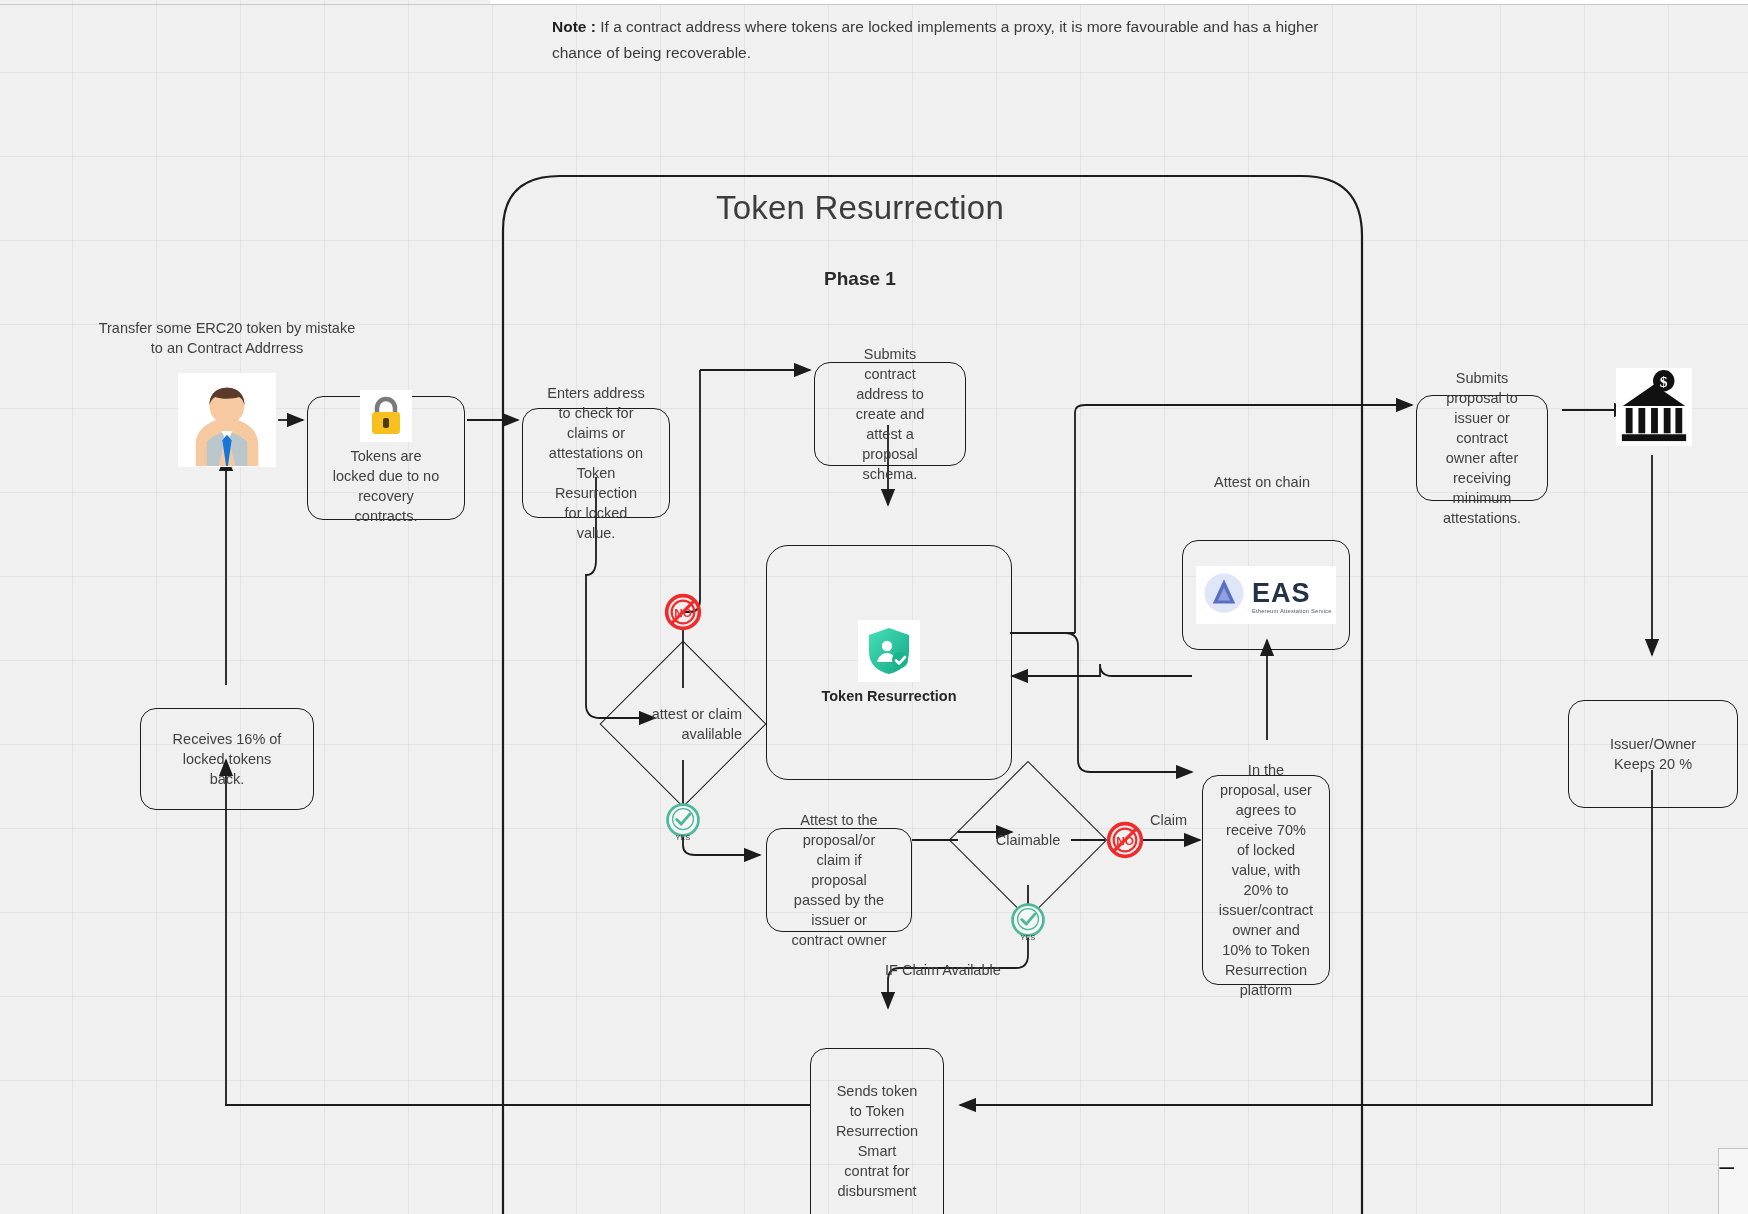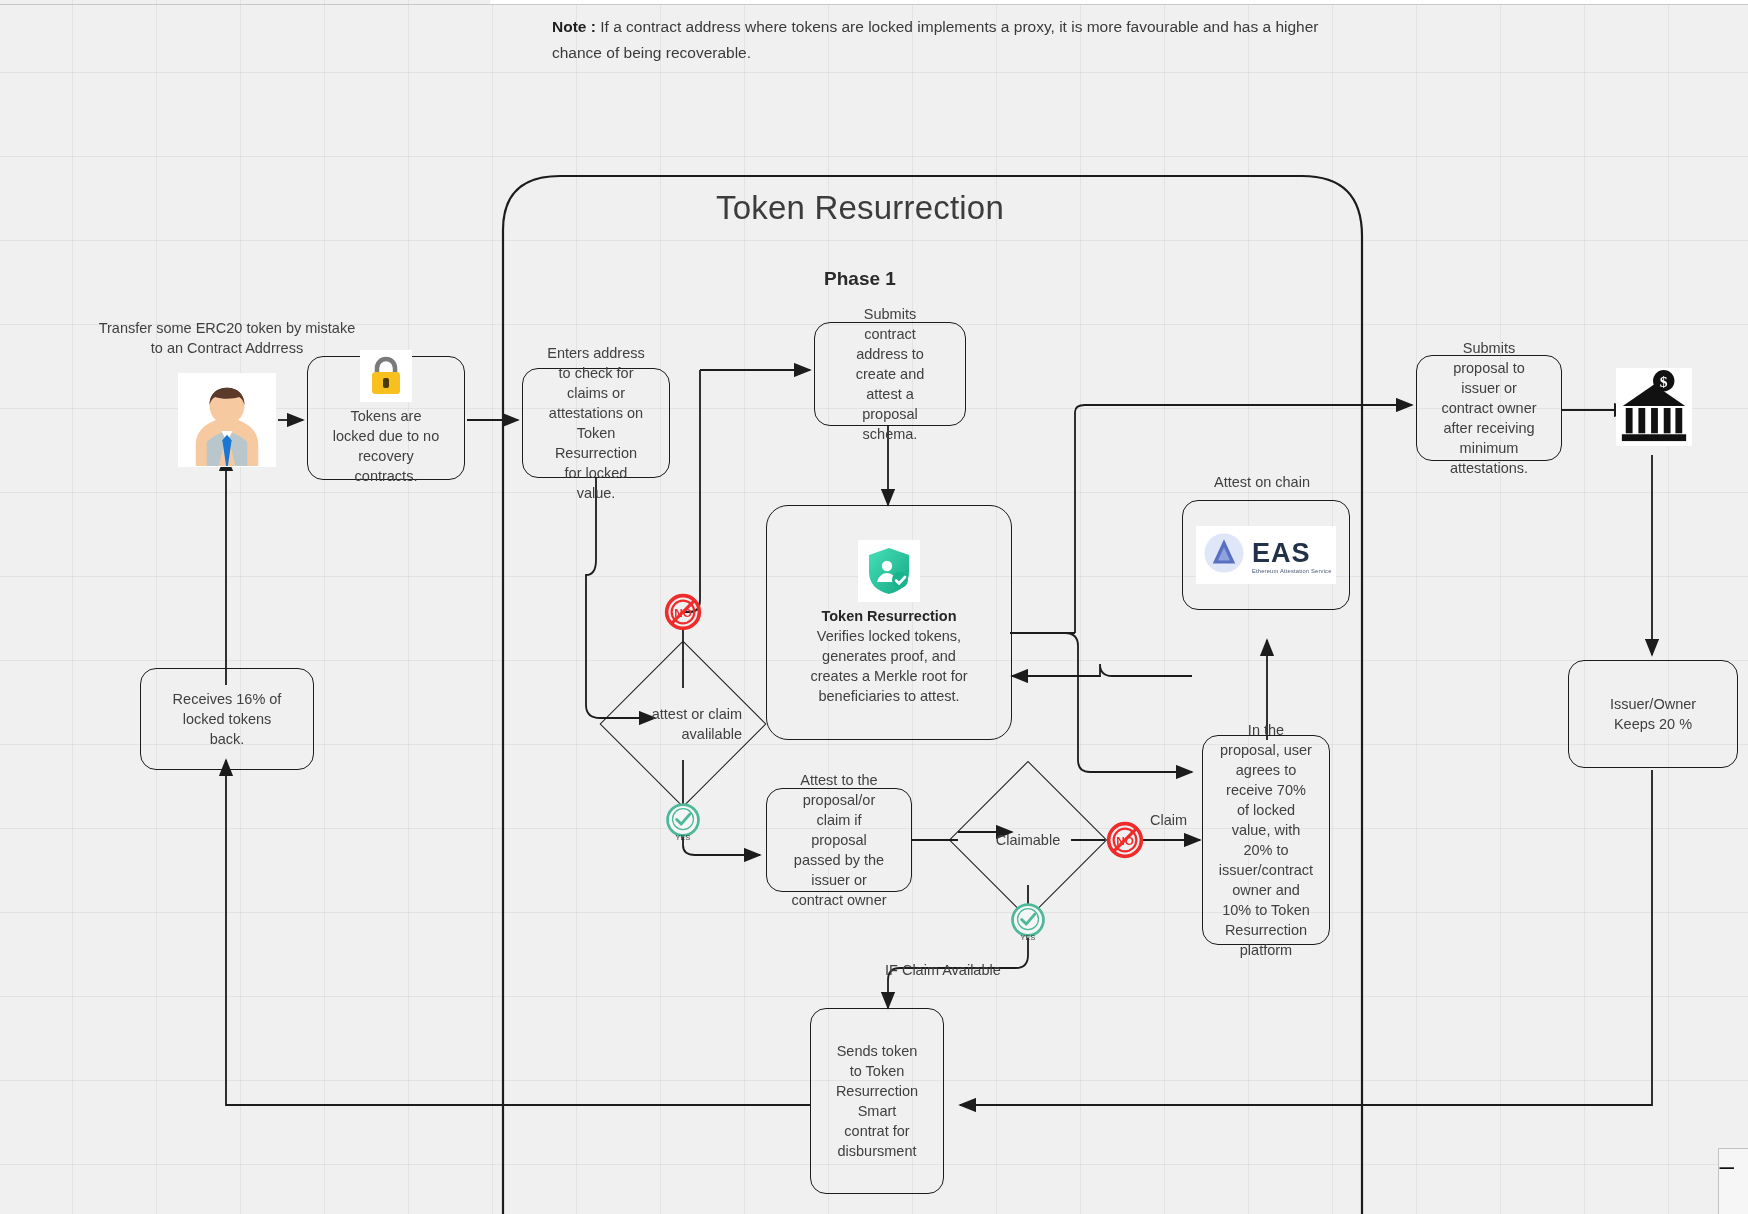--- a/index.html
+++ b/index.html
@@ -39,20 +39,21 @@
 
   .node{
     position:absolute;
     box-sizing:border-box;
     border:1.8px solid #1c1c1c;
     background:transparent;
     display:flex;align-items:center;justify-content:center;
     text-align:center;
     font-size:14.5px;line-height:20px;color:#404040;
     padding:6px 24px;
+    margin-top:40px;
   }
   .r-lg{border-radius:16px;}
   .r-xl{border-radius:22px;}
 
   .diamond{
     position:absolute;
     display:flex;align-items:center;justify-content:center;
     text-align:center;font-size:14.5px;line-height:20px;color:#404040;
   }
   .diamond .dshape{
@@ -218,21 +219,20 @@
         </linearGradient>
       </defs>
       <path d="M24 2 L44 9v17c0 12-8 19-20 22C12 45 4 38 4 26V9z" fill="url(#tg)"></path>
       <circle cx="22" cy="20" r="5.2" fill="#ffffff"></circle>
       <path d="M12 36c1.5-6 6-9 10-9s8.5 3 10 9z" fill="#ffffff"></path>
       <circle cx="35" cy="34" r="8" fill="#18b48d"></circle>
       <path d="M31 34.5l3 3 6-6.5" fill="none" stroke="#fff" stroke-width="2.6" stroke-linecap="round" stroke-linejoin="round"></path>
     </svg>
   </div>
   <div class="node-title">Token Resurrection</div>
-  <div class="node-desc" style="padding:0 14px;">Verifies locked tokens, generates proof, and creates a Merkle root for beneficiaries to attest.</div>
 </div>
 
 <div class="diamond" style="left:624px;top:665px;width:118px;height:118px;text-align:right;">
   <div class="dshape"></div>
   <div class="dtext">attest or claim avalilable</div>
 </div>
 
 <div class="badge" style="left:663px;top:592px;">
   <svg viewBox="0 0 44 44">
     <circle cx="22" cy="22" r="18" fill="none" stroke="#ef2b2b" stroke-width="4"></circle>
@@ -292,21 +292,21 @@
       <rect width="150" height="56" fill="#ffffff"></rect>
       <circle cx="30" cy="26" r="21" fill="#dfe6f8"></circle>
       <path d="M30 11 L42 37 H18 Z" fill="#5a6fc0"></path>
       <path d="M30 20 L36.5 34 H23.5 Z" fill="#8fa2e0"></path>
       <text x="60" y="36" font-family="Liberation Sans, sans-serif" font-size="29" font-weight="bold" fill="#223349" letter-spacing="1">EAS</text>
       <text x="60" y="47" font-family="Liberation Sans, sans-serif" font-size="6.2" fill="#4a5a74" letter-spacing="0.2">Ethereum Attestation Service</text>
     </svg>
   </div>
 </div>
 
-<div class="node r-lg" style="left:1416px;top:355px;width:146px;height:106px;">
+<div class="node r-lg" style="left:1416px;top:355px;width:132px;height:106px;">
   <span>Submits proposal to issuer or contract owner after receiving minimum attestations.</span>
 </div>
 
 <div class="img-box" style="position:absolute;left:1616px;top:368px;width:76px;height:78px;">
   <svg viewBox="0 0 76 78" width="74" height="76">
     <rect width="76" height="78" fill="#ffffff"></rect>
     <path d="M38 16 L70 38 H6 Z" fill="#111"></path>
     <rect x="9" y="40" width="7" height="26" fill="#111"></rect>
     <rect x="22" y="40" width="7" height="26" fill="#111"></rect>
     <rect x="35" y="40" width="7" height="26" fill="#111"></rect>

